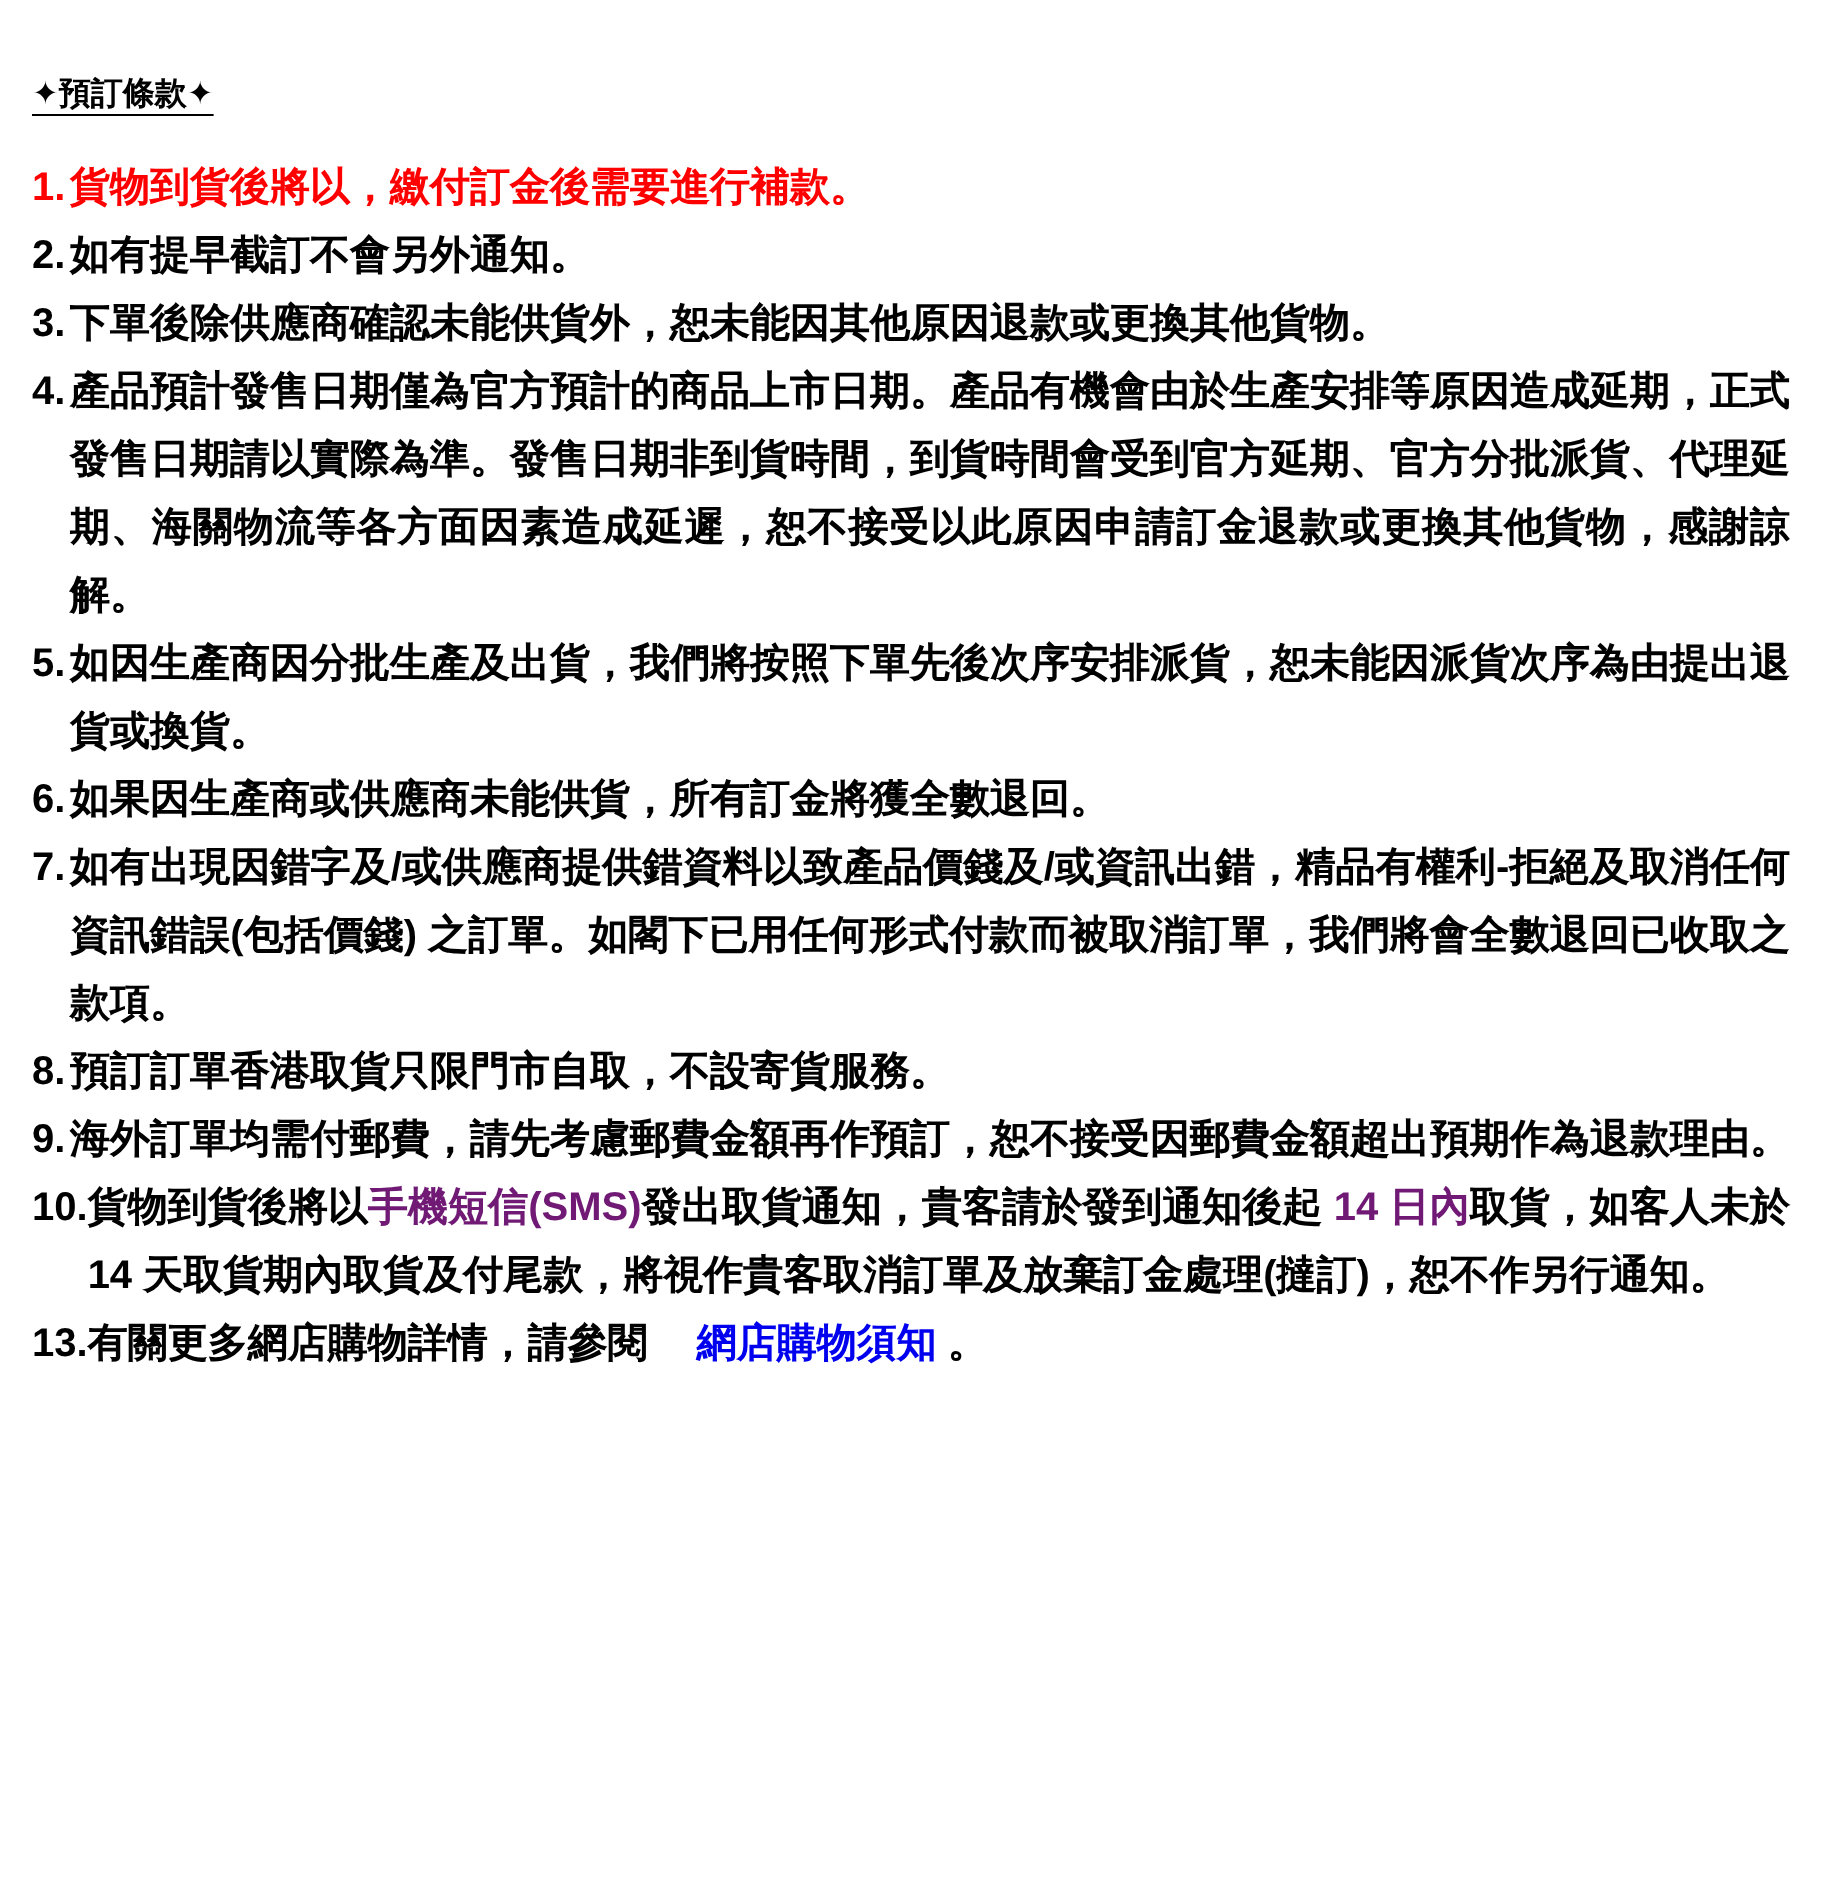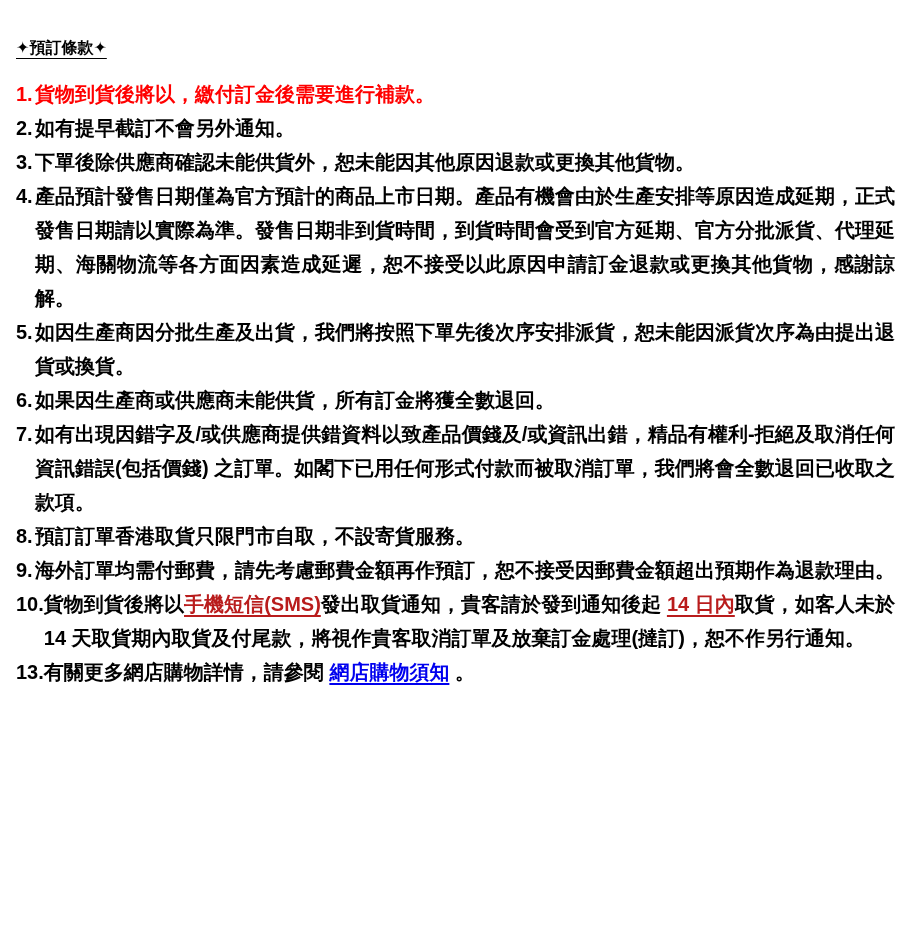--- a/index.html
+++ b/index.html
@@ -52,29 +52,28 @@
     white-space: nowrap;
   }
   .txt {
     flex: 1 1 auto;
     text-align: justify;
   }
   .red-item {
     color: #ff0000;
   }
   .hl {
-    color: #b91c1c;
-    text-decoration: underline;
+    color: #701a75;
     text-underline-offset: 4px;
   }
   a.shop-link {
     color: #0000ee;
-    text-decoration: underline;
     text-underline-offset: 4px;
     cursor: pointer;
+    margin-left: 19px;
   }
 </style>
 </head>
 <body>
 
 <div class="page">
 
 
   <div class="section-title">✦預訂條款✦</div>
 

